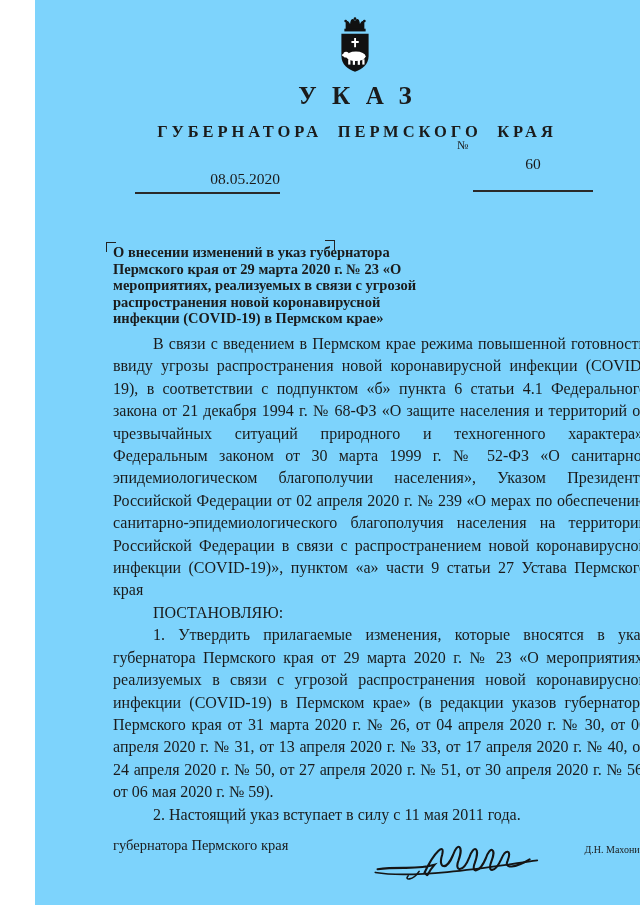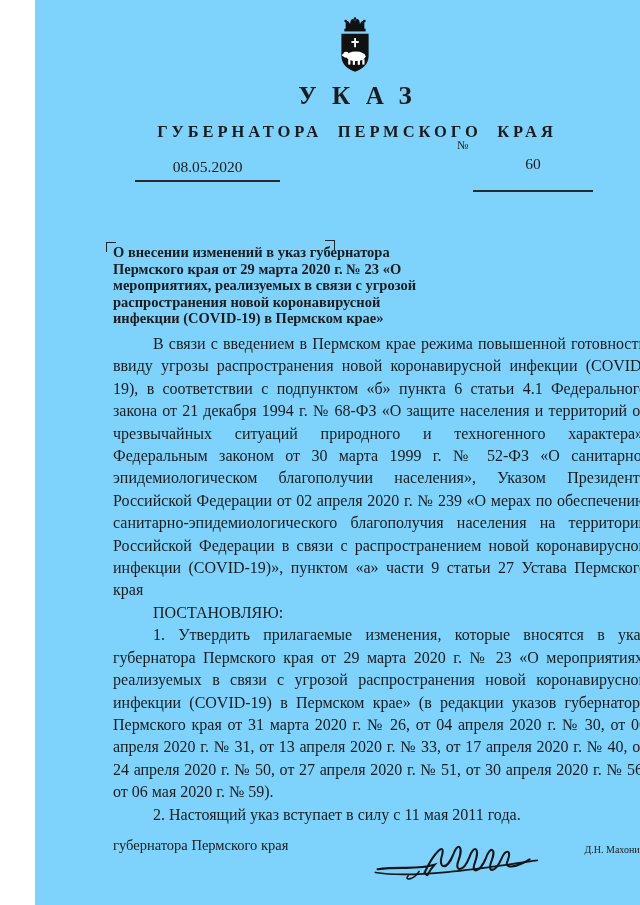--- a/index.html
+++ b/index.html
@@ -20,23 +20,23 @@
     text-align:center;font-size:25px;font-weight:bold;
     letter-spacing:0.62em;text-indent:0.62em;
   }
   .issuer{
     position:absolute;top:122px;left:0;width:640px;
     text-align:center;font-size:16.5px;font-weight:bold;
     letter-spacing:0.24em;text-indent:0.24em;word-spacing:0.45em;
   }
   .req-row{position:absolute;top:155px;left:0;width:640px;height:34px;}
   .date-group{
-    position:absolute;left:100px;top:3px;width:145px;
+    position:absolute;left:100px;top:15px;width:145px;
     border-bottom:2px solid #2a2a2a;
-    text-align:center;font-size:15.5px;padding-bottom:4px;
+    text-align:right;font-size:15.5px;padding-bottom:4px;
   }
   .num-group{position:absolute;left:422px;top:0;width:136px;}
   .num-sign{position:absolute;left:0;bottom:2px;font-size:12px;}
   .num-line{
     position:absolute;left:16px;top:0;width:120px;
     border-bottom:2px solid #2a2a2a;
     text-align:center;font-size:15.5px;padding-bottom:17px;
   }
   
   .subject{

